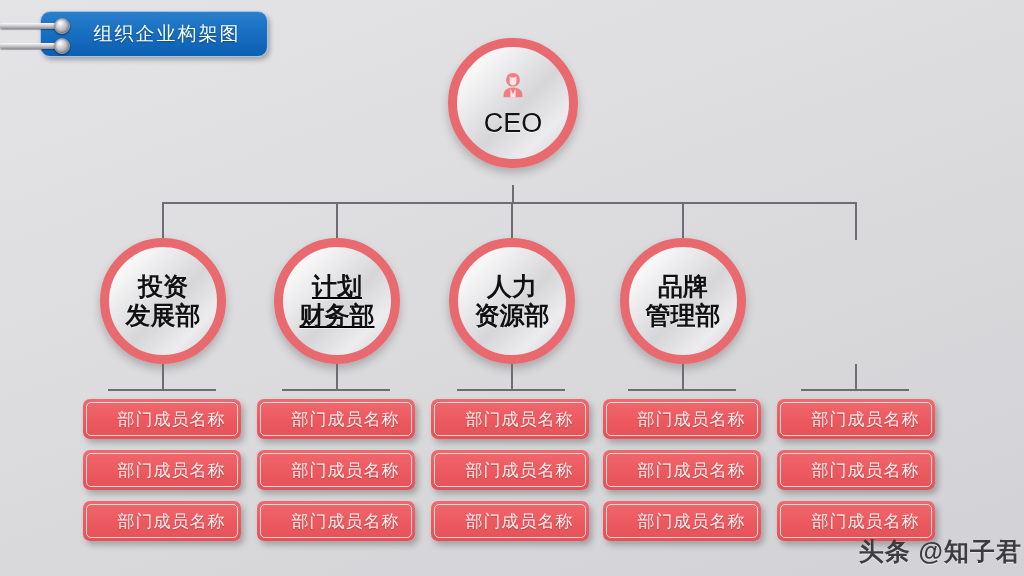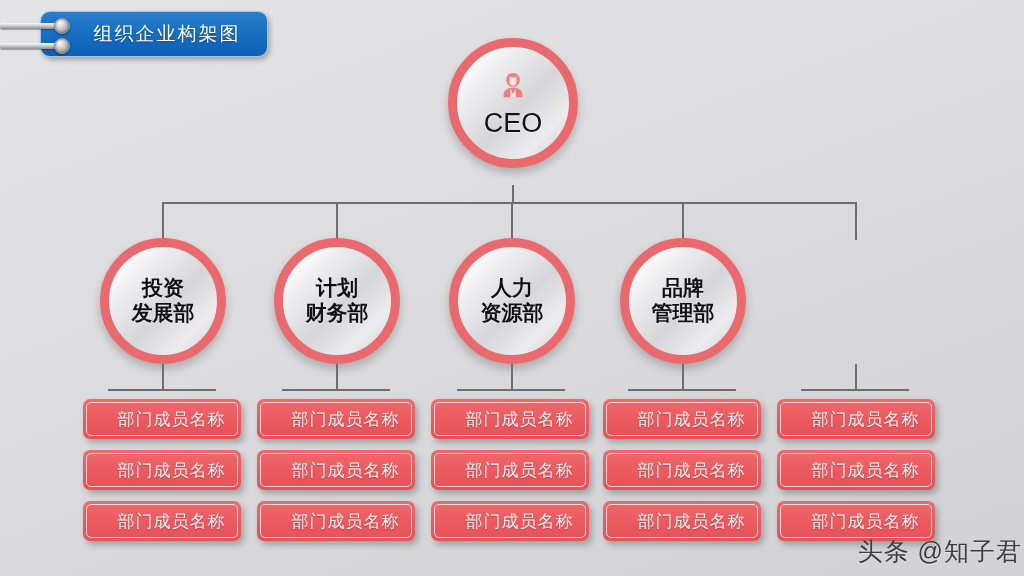--- a/index.html
+++ b/index.html
@@ -110,21 +110,21 @@
     height: 130px;
     border: 9px solid #e8696e;
   }
   .dept-node {
     top: 238px;
     width: 126px;
     height: 126px;
     border: 9px solid #e8696e;
   }
   .dept-node .dept-label {
-    font-size: 21px;
+    font-size: 25px;
     line-height: 1.18;
     color: #111114;
     font-weight: bold;
     text-shadow: 0 1px 1px rgba(255,255,255,0.55);
     white-space: pre-line;
   }
   #ceo-node .ceo-label {
     font-size: 27px;
     color: #121215;
     line-height: 1;
@@ -168,21 +168,21 @@
     margin-left: 19px;
   }
 
   
   #watermark {
     position: absolute;
     right: 16px;
     bottom: 8px;
     color: #3c3c41;
     font-size: 25px;
-    font-weight: normal;
+    font-weight: bold;
     letter-spacing: 1px;
     text-shadow: 0 1px 1px rgba(255,255,255,0.45);
   }
 </style>
 </head>
 <body>
 
 <div id="slide">
 
   <div id="title-banner">
@@ -218,21 +218,21 @@
         <path d="M12.4 18.2 L15 24.2 L17.6 18.2 L17.6 27.2 L12.4 27.2 Z" fill="#fbe6e7"></path>
       </svg>
     </span>
     <span class="ceo-label">CEO</span>
   </div>
 
   <div class="node-circle dept-node" style="left:100px;">
     <span class="dept-label">投资
 发展部</span>
   </div>
-  <div class="node-circle dept-node" style="left:274px;">
+  <div class="node-circle dept-node" style="left:274px;text-decoration:underline;">
     <span class="dept-label">计划
 财务部</span>
   </div>
   <div class="node-circle dept-node" style="left:449px;">
     <span class="dept-label">人力
 资源部</span>
   </div>
   <div class="node-circle dept-node" style="left:620px;">
     <span class="dept-label">品牌
 管理部</span>

